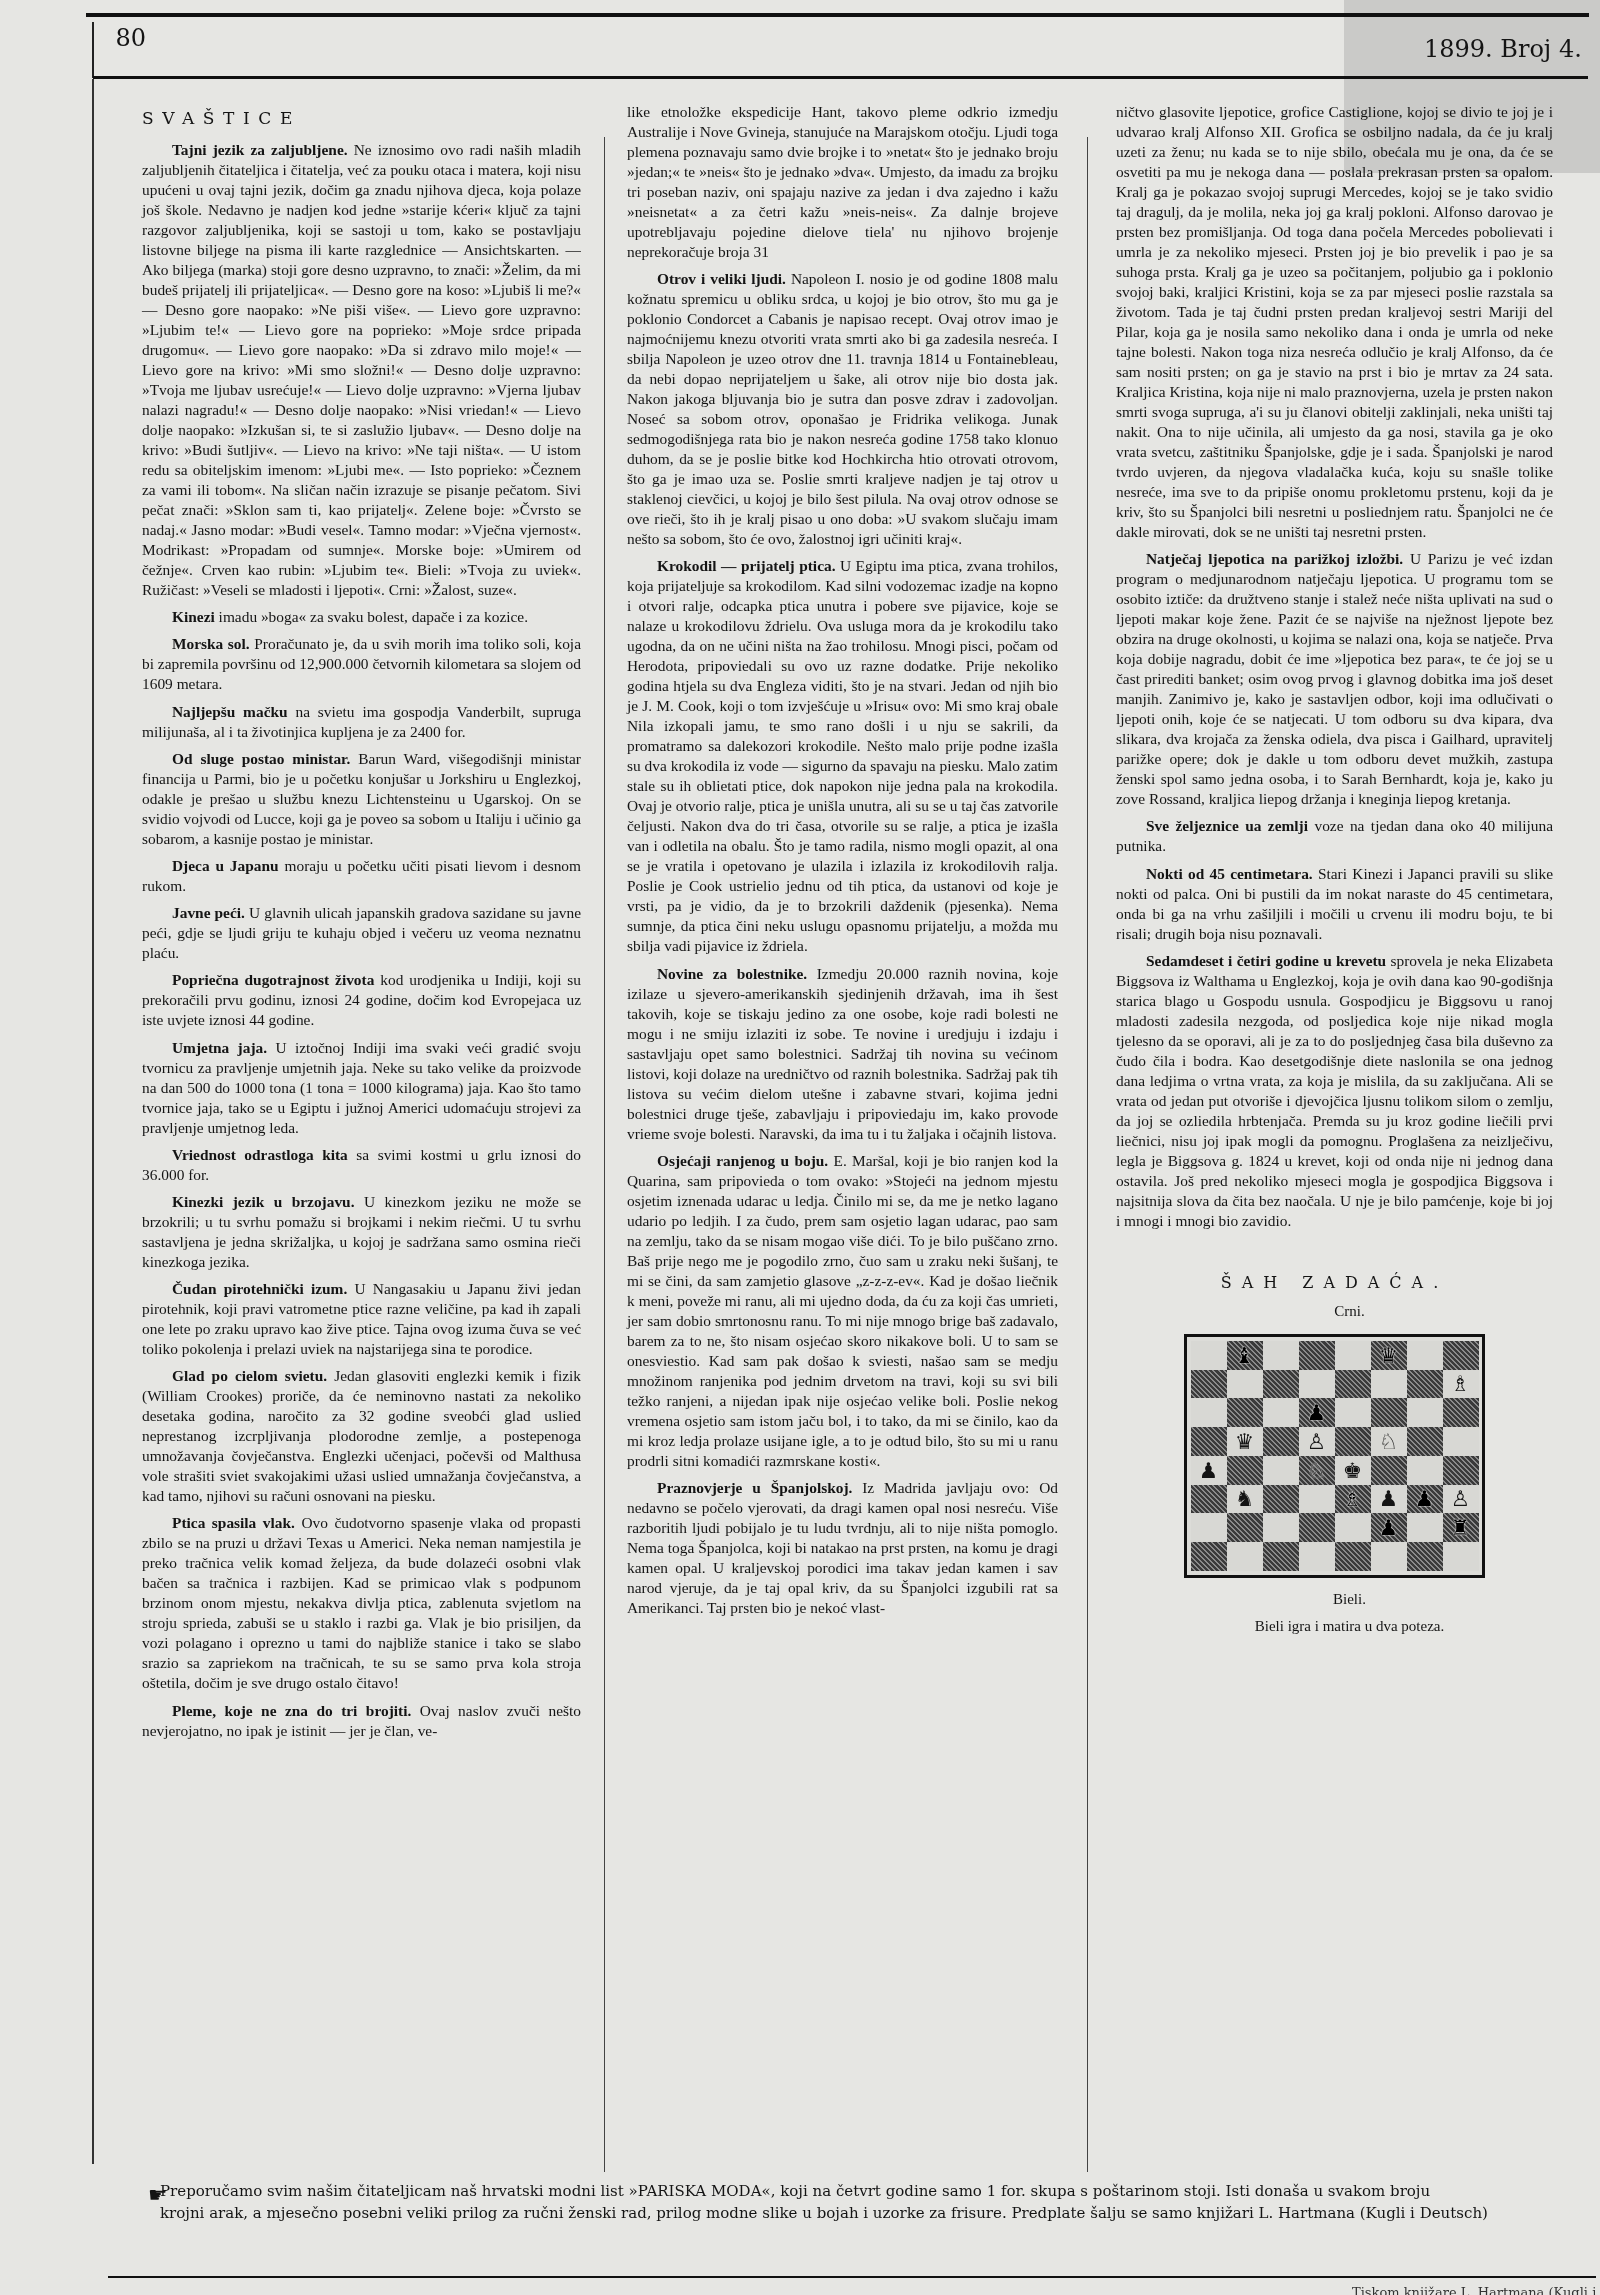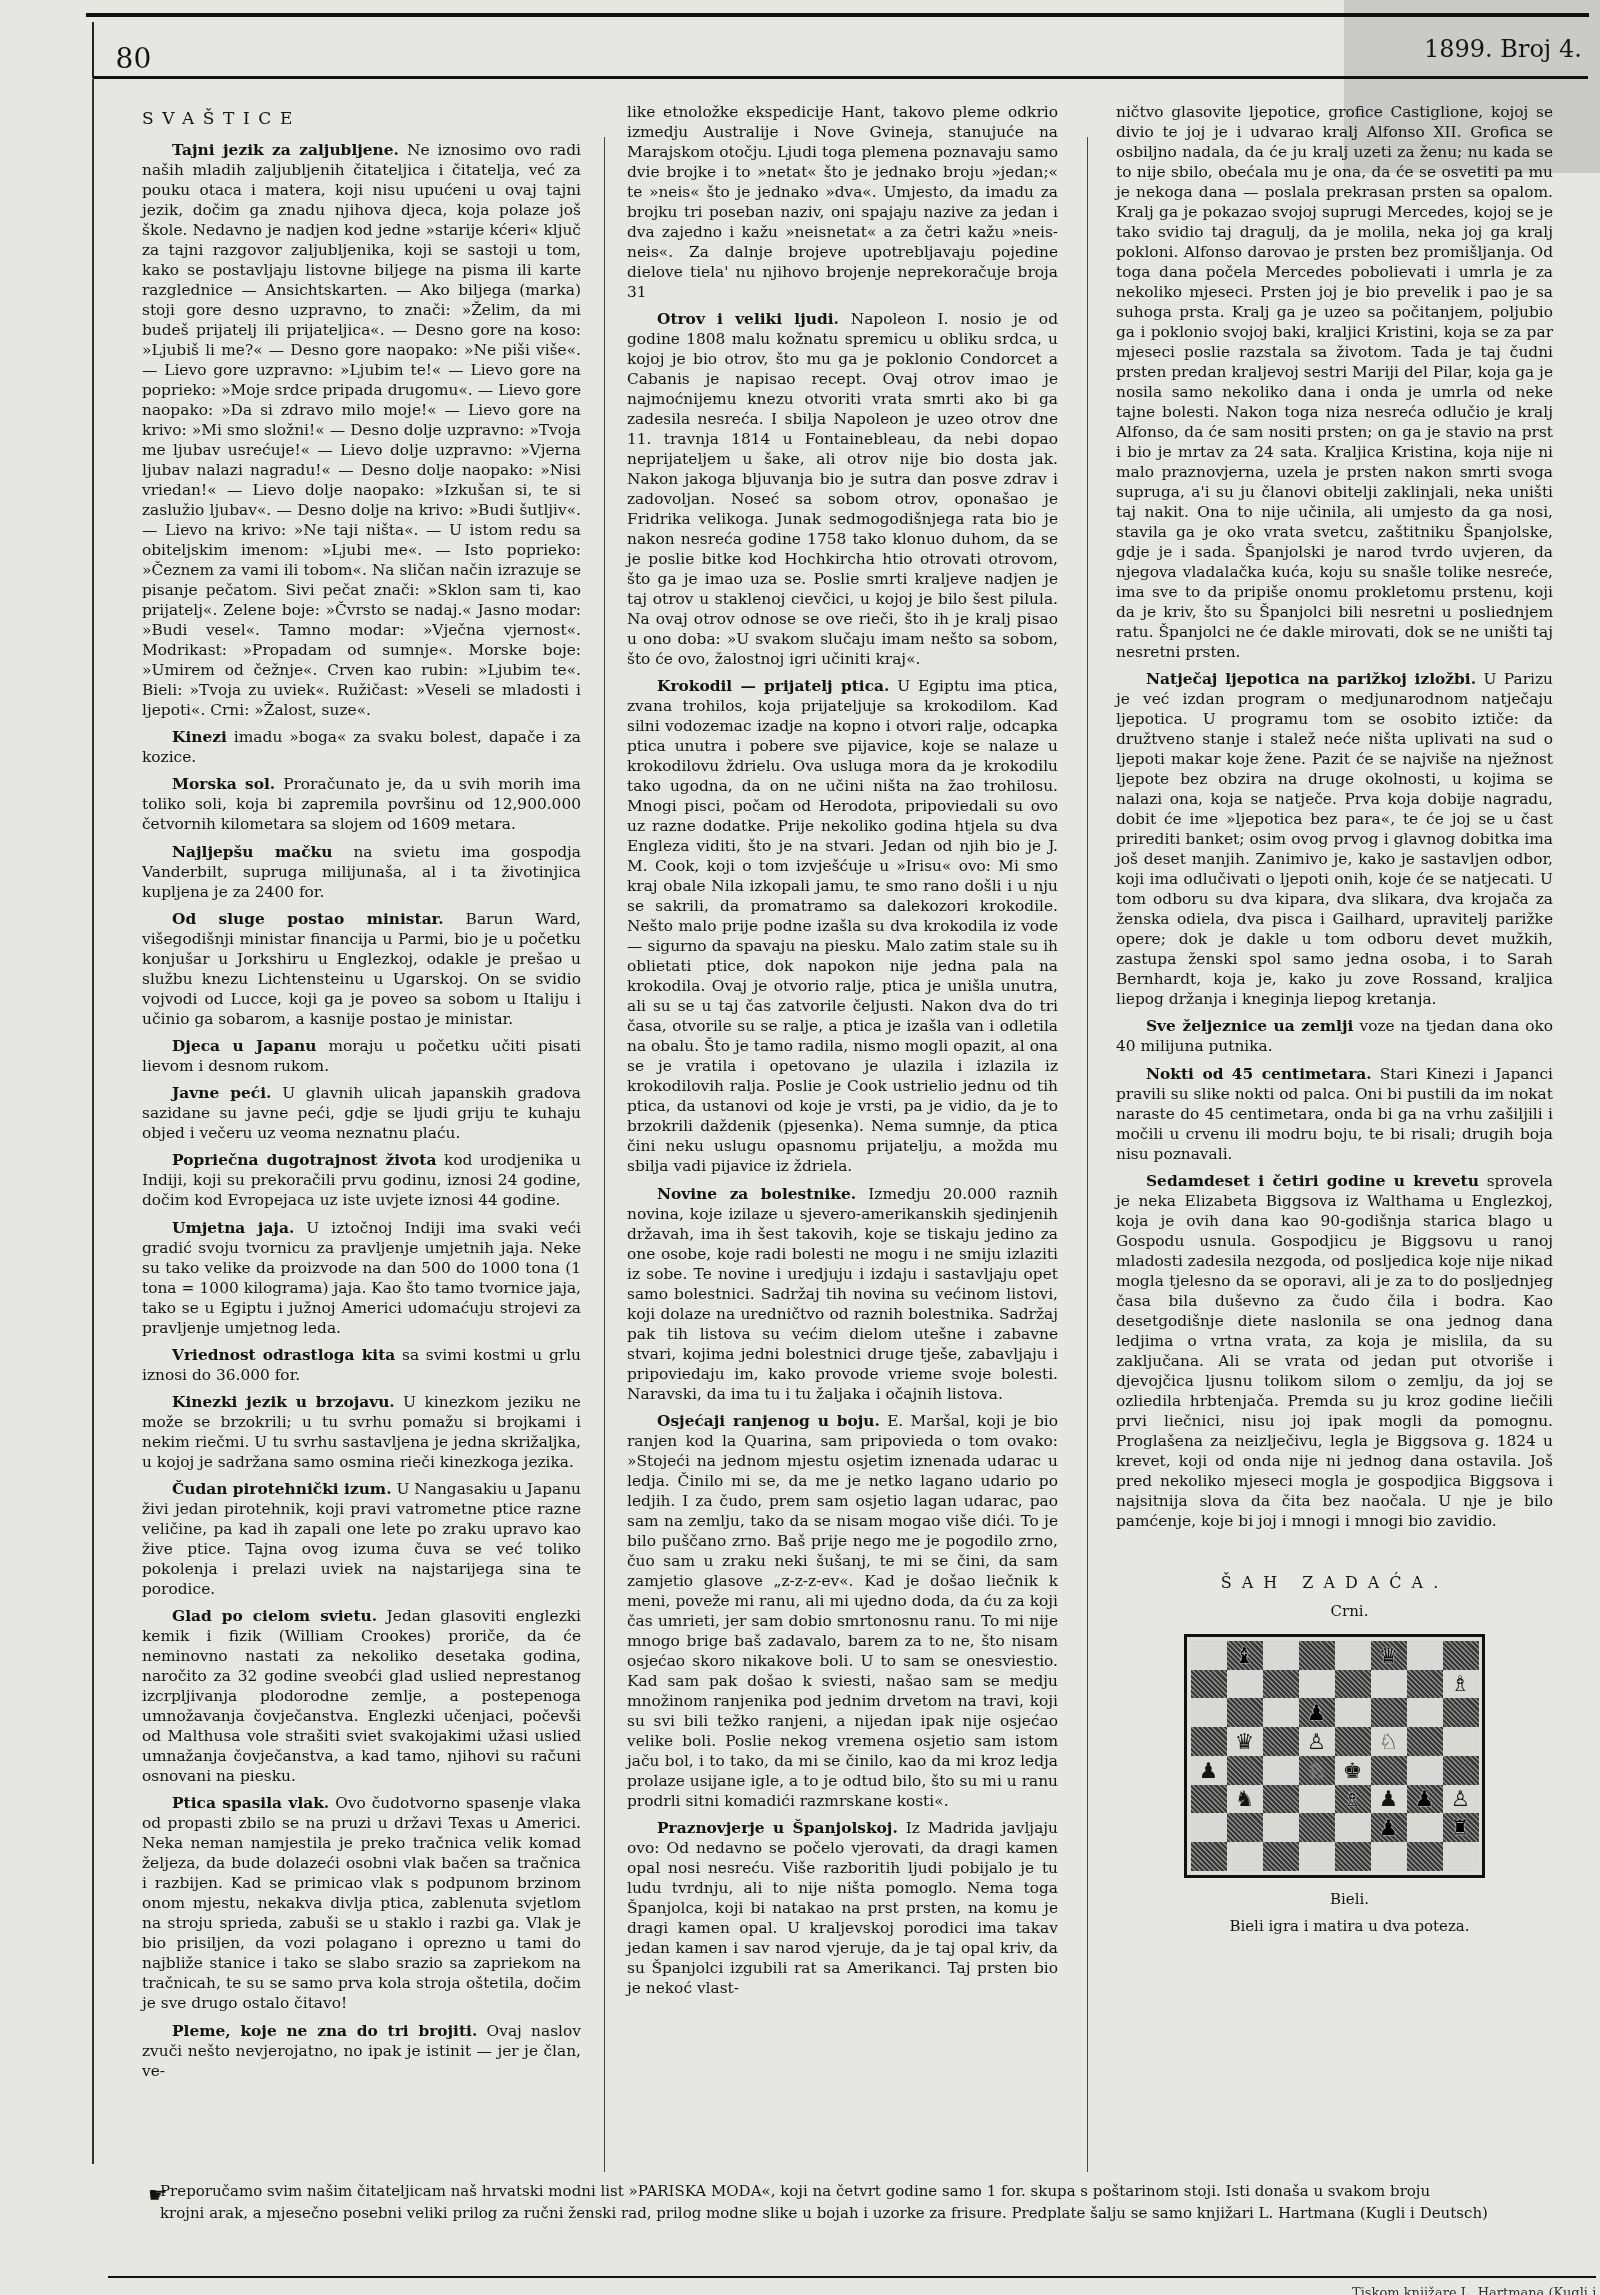--- a/index.html
+++ b/index.html
@@ -5,28 +5,28 @@
   html, body { margin: 0; padding: 0; }
   body {
     width: 1600px; height: 2295px; position: relative; overflow: hidden;
     background: #e6e6e3;
     font-family: "DejaVu Serif", "Liberation Serif", serif;
     color: #141414;
   }
   .page { position: absolute; left: 0; top: 0; width: 1600px; height: 2295px; }
   .rule-top { position: absolute; left: 86px; top: 13px; width: 1503px; height: 3.6px; background: #111; }
   .header { position: absolute; left: 92px; top: 21.6px; width: 1495px; height: 56px; border-left: 2.2px solid #222; }
-  .hdr-page { position: absolute; left: 21.6px; top: 20px; font-size: 28px; }
+  .hdr-page { position: absolute; left: 21.6px; top: 2px; font-size: 24px; }
   .hdr-title { position: absolute; left: 0; right: 0; top: 11.5px; text-align: center; font-size: 24.4px; letter-spacing: 13px; }
   .hdr-issue { position: absolute; right: 7.2px; top: 13px; font-size: 24px; }
   .rule-hdr { position: absolute; left: 93px; top: 76px; width: 1495px; height: 2.9px; background: #111; }
   .frame-left { position: absolute; left: 92px; top: 79px; width: 2.2px; height: 2085px; background: #333; }
   .colsep { position: absolute; top: 137px; width: 1.4px; background: #444; }
   .col { position: absolute; top: 108px; font-size: 15.4px; line-height: 20px; text-align: justify; hyphens: none; }
-  .col p { margin: 0 0 7.2px 0; text-indent: 30px; }
+  .col p { margin: 0 0 7.2px 0; text-indent: 30px; font-family: Liberation Serif, serif; }
   .col p.cont { text-indent: 0; }
   .col b { font-weight: bold; }
   .sec-title { font-size: 17px; letter-spacing: 8.6px; margin: 0 0 12px 0; }
   #col1 { left: 142px; width: 439px; }
   #col2 { left: 627px; width: 431px; top: 102px; }
   #col3 { left: 1116px; width: 437px; top: 102px; }
   .chess-title { text-align: center; font-size: 16px; letter-spacing: 10px; margin: 42px 0 8.6px 0; }
   .chess-caption { text-align: center; font-size: 15px; margin: 0; }
   .board-wrap { margin: 13px auto 11.5px auto; width: 288px; height: 230px; border: 3.6px solid #111; padding: 3.6px; background: #dcdcd8; }
   .board { display: grid; grid-template-columns: repeat(8, 1fr); grid-template-rows: repeat(8, 1fr); width: 100%; height: 100%; }

